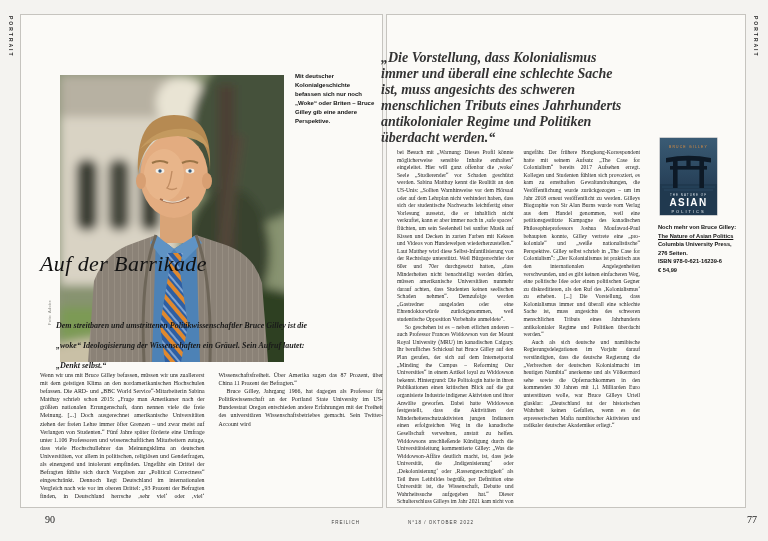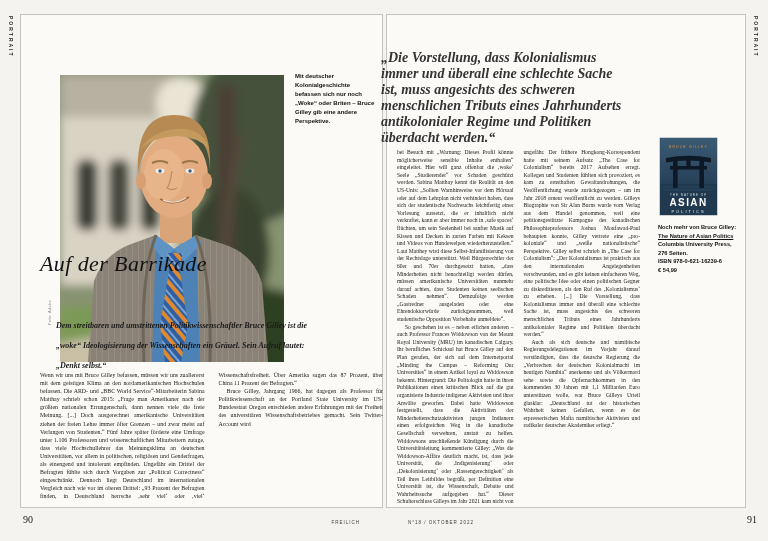--- a/index.html
+++ b/index.html
@@ -76,21 +76,21 @@
     font-family:"Liberation Sans", sans-serif;
   }
   .book-cover { display:block; width:57px; height:77px; margin-left:2px;
     box-shadow:0 0 0 .5px #9aa0a6; }
   .sidebar-text { margin-top:8px; font-size:5.7px; line-height:8.5px;
     font-weight:bold; color:#111; }
   .sidebar-text .u { text-decoration:underline; }
 
   
   .folio { position:absolute; top:514px; font-size:10px; color:#222; }
-  .folio-left  { left:4px;padding-left:19px; }
+  .folio-left  { left:26px;padding-left:19px; }
   .folio-right { right:11px; }
   .footer-small {
     position:absolute; top:520px;
     font-family:"Liberation Sans", sans-serif;
     font-size:4.5px; letter-spacing:1px; color:#3c3c3c;
   }
   .footer-mag   { left:260px; width:100px; text-align:right; }
   .footer-issue { left:408px; }
 </style>
 </head>
@@ -217,13 +217,13 @@
     <div>Columbia University Press,</div>
     <div>276 Seiten.</div>
     <div>ISBN 978-0-621-16239-6</div>
     <div>€ 54,99</div>
   </div>
 </div>
 
 <div class="folio folio-left">90</div>
 <div class="footer-small footer-mag">FREILICH</div>
 <div class="footer-small footer-issue">N°18 / OKTOBER 2022</div>
-<div class="folio folio-right">91</div>
+<div class="folio folio-right">77</div>
 
 </body></html>

